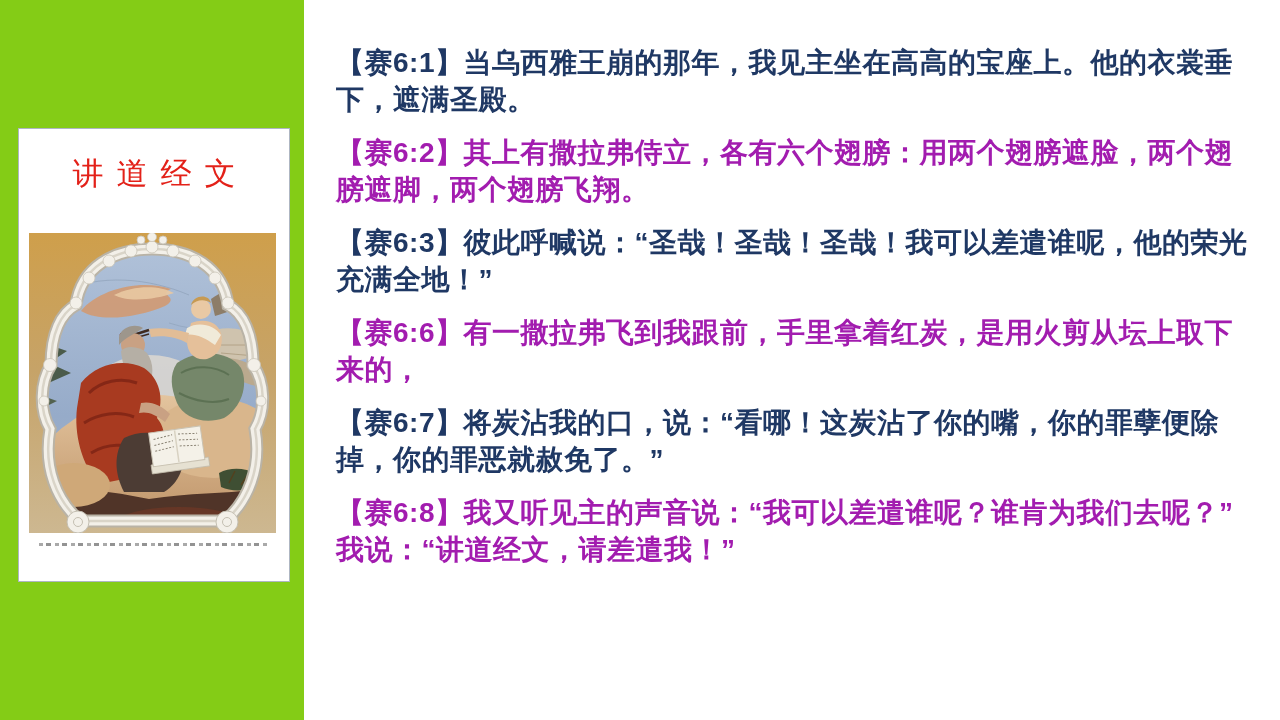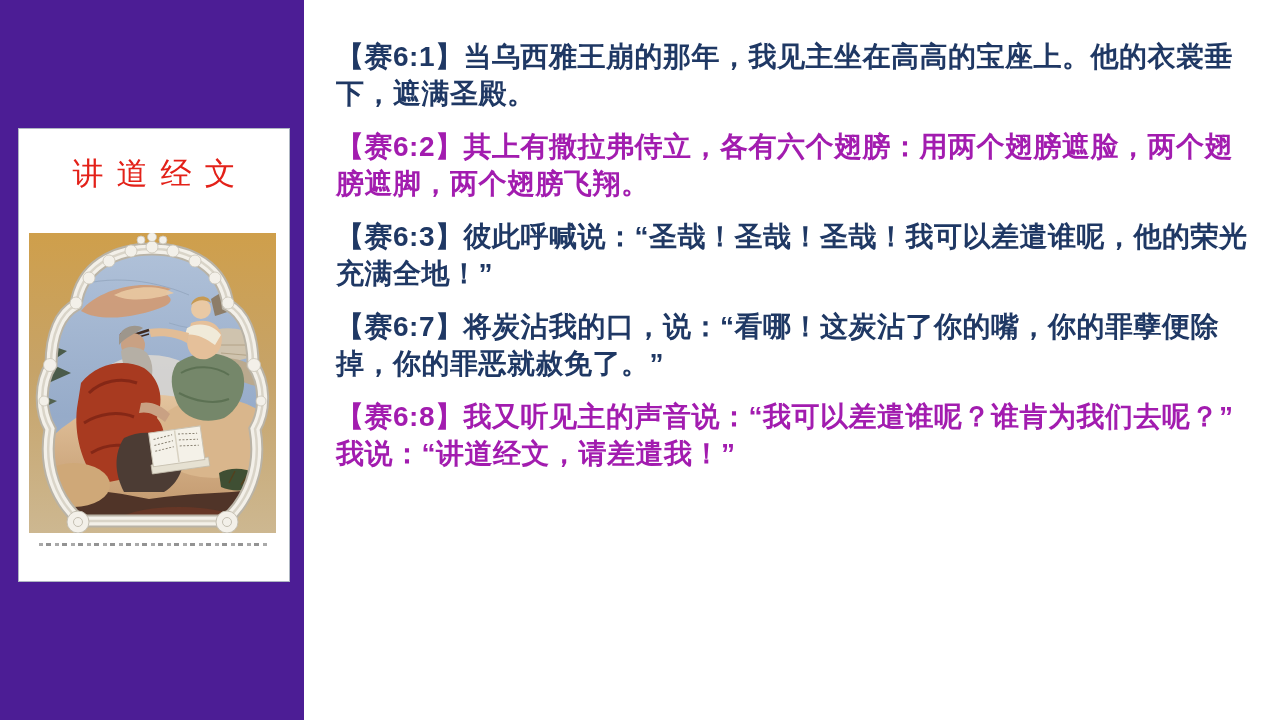--- a/index.html
+++ b/index.html
@@ -3,21 +3,21 @@
 <meta charset="utf-8">
 <style>
   html,body{margin:0;padding:0;background:#ffffff;}
   .slide{
     position:relative;width:1280px;height:720px;overflow:hidden;
     background:#ffffff;font-family:"Liberation Sans",sans-serif;
   }
   
   .sidebar{
     position:absolute;left:0;top:0;width:304px;height:720px;
-    background:#4c1d95;
+    background:#84cc16;
   }
   
   .card{
     position:relative;margin:128px 0 0 18px;width:270px;height:452px;
     background:#ffffff;border:1px solid #aeb6c2;
   }
   .card-title{
     position:absolute;top:24px;left:0;right:0;
     text-align:center;
     font-family:"Liberation Serif",serif;
@@ -32,21 +32,21 @@
   }
   .painting svg{display:block;}
   .caption{
     position:absolute;top:414px;left:20px;width:230px;height:3px;
     background:repeating-linear-gradient(90deg,
       #8d8d8d 0 4px, transparent 4px 7px, #6f6f6f 7px 12px, transparent 12px 16px);
     opacity:.75;
   }
   
   .content{
-    position:absolute;left:336px;top:10px;width:940px;
+    position:absolute;left:336px;top:16px;width:940px;
     padding-top:28px;
   }
   .verse{
     margin:0 0 16px 0;
     font-size:28px;font-weight:bold;line-height:37px;
     white-space:pre-line;
     letter-spacing:0.5px;
   }
   .navy{color:#1F3864;}
   .gold{color:#a21caf;}
@@ -190,19 +190,21 @@
     </div>
   </div>
 
   <div class="content">
     <p class="verse navy">【赛6:1】当乌西雅王崩的那年，我见主坐在高高的宝座上。他的衣裳垂
 下，遮满圣殿。</p>
     <p class="verse gold">【赛6:2】其上有撒拉弗侍立，各有六个翅膀：用两个翅膀遮脸，两个翅
 膀遮脚，两个翅膀飞翔。</p>
     <p class="verse navy">【赛6:3】彼此呼喊说：“圣哉！圣哉！圣哉！我可以差遣谁呢，他的荣光
 充满全地！”</p>
+    <p class="verse gold">【赛6:6】有一撒拉弗飞到我跟前，手里拿着红炭，是用火剪从坛上取下
+来的，</p>
     <p class="verse navy">【赛6:7】将炭沾我的口，说：“看哪！这炭沾了你的嘴，你的罪孽便除
 掉，你的罪恶就赦免了。”</p>
     <p class="verse gold">【赛6:8】我又听见主的声音说：“我可以差遣谁呢？谁肯为我们去呢？”
 我说：“讲道经文，请差遣我！”</p>
   </div>
 
 </div>
 
 </body></html>

